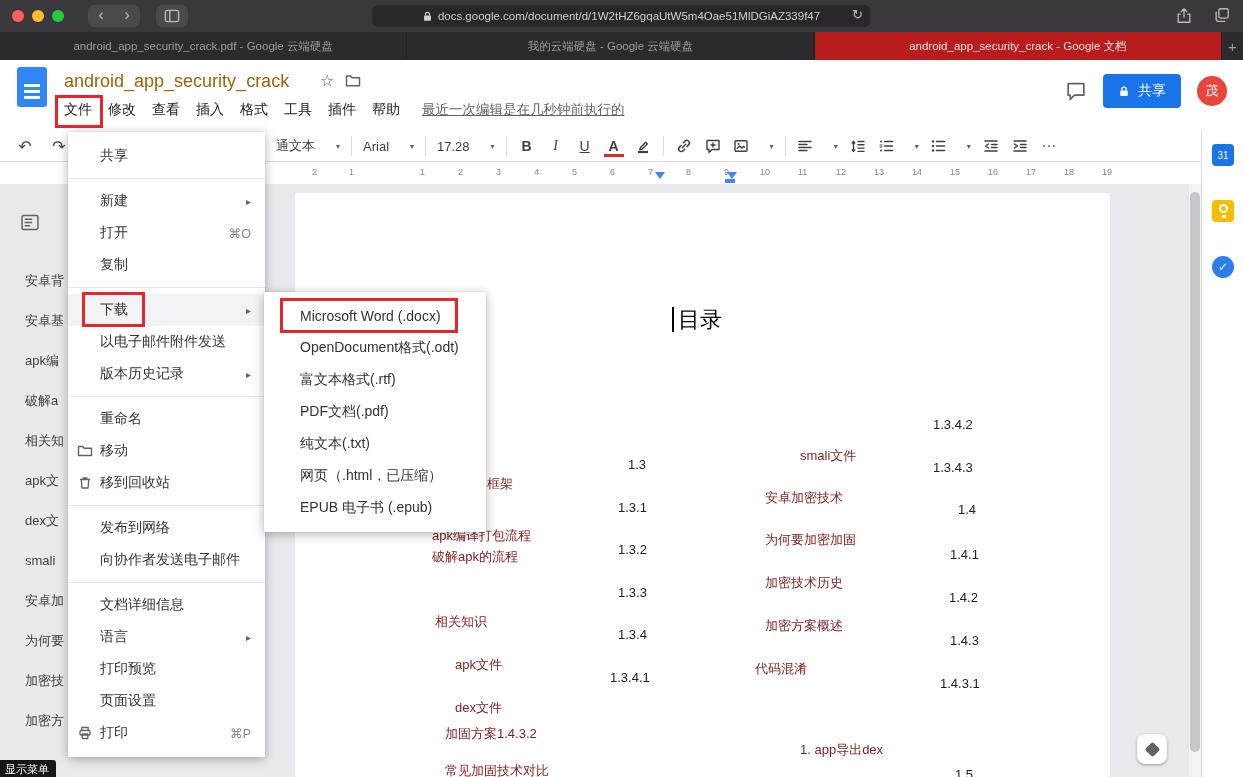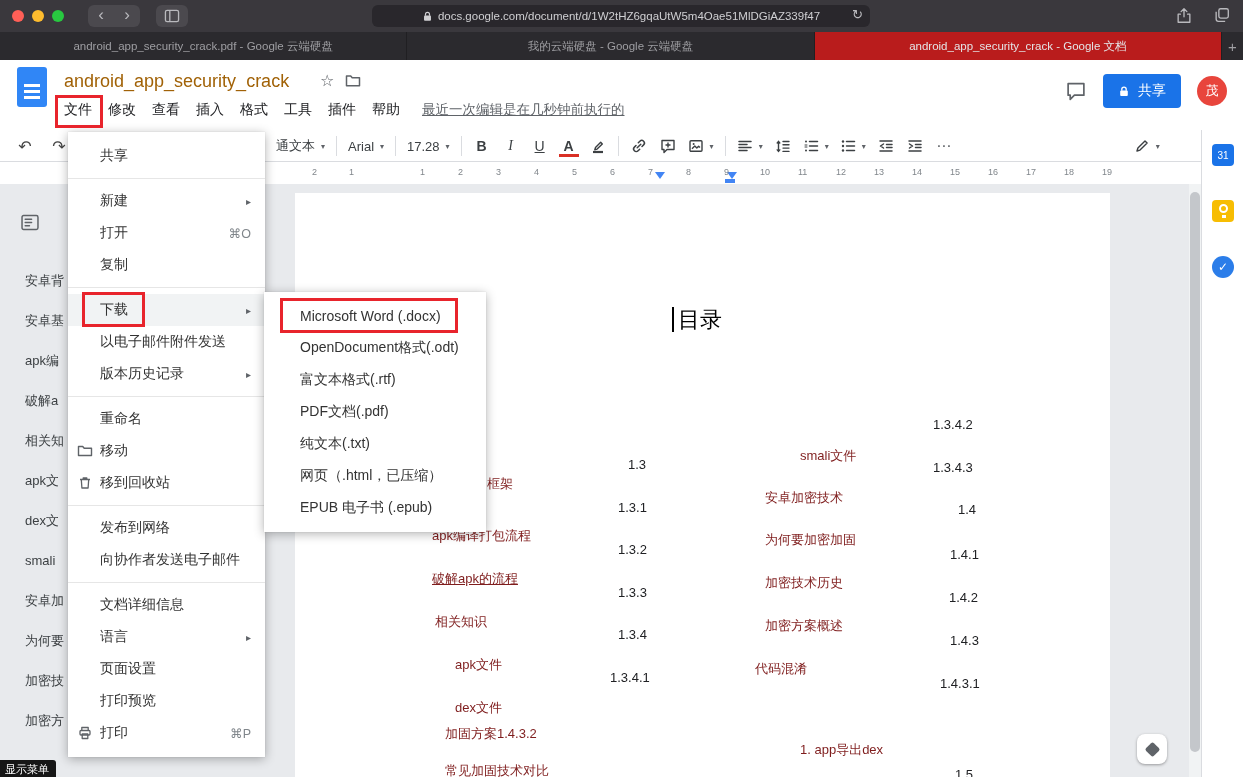--- a/index.html
+++ b/index.html
@@ -40,21 +40,21 @@
   .status { margin-left:14px; color:#5f6368; font-size:13.5px; text-decoration:underline; white-space:nowrap; }
   .hdr-right { position:absolute; right:16px; top:14px; display:flex; align-items:center; gap:16px; }
   .cmt { color:#5f6368; }
   .share-btn { height:34px; background:#1a73e8; border-radius:4px; color:#fff; font-size:14px; display:flex; align-items:center; gap:8px; padding:0 15px; }
   .avatar { width:30px; height:30px; border-radius:50%; background:#e8453c; color:#fff; font-size:13px; display:flex; align-items:center; justify-content:center; }
 
   
   .toolbar { position:absolute; left:0; top:130px; width:100%; height:32px; background:#fff; border-bottom:1px solid #dadce0; }
   .tb-left { position:absolute; left:16px; top:0; height:32px; display:flex; align-items:center; gap:16px; color:#444; font-size:16px; }
   .tb-main { position:absolute; left:276px; top:0; height:32px; display:flex; align-items:center; gap:11px; color:#3c4043; font-size:13px; }
-  .tb-dd { display:flex; align-items:center; gap:6px; white-space:nowrap; }
+  .tb-dd { display:flex; align-items:center; gap:21px; white-space:nowrap; }
   .crt { font-size:8px; color:#5f6368; font-style:normal; }
   .tb-sep { width:1px; height:20px; background:#dadce0; }
   .tb-btn { display:flex; align-items:center; justify-content:center; min-width:18px; }
   .b-bold { font-weight:bold; font-size:14px; }
   .b-italic { font-style:italic; font-family:"Liberation Serif","DejaVu Serif",serif; font-size:14px; }
   .b-under { text-decoration:underline; font-size:14px; }
   .a-color { position:relative; font-size:14px; font-weight:bold; }
   .a-color::after { content:""; position:absolute; left:-1px; right:-1px; bottom:-3px; height:3px; background:#d93025; }
   .tb-more { font-size:15px; color:#5f6368; }
   .pen-group { margin-left:170px; }
@@ -380,21 +380,21 @@
         <span class="toc-entry num" style="left: 333px; top: 264px;">1.3</span>
         <span class="toc-entry num" style="left: 638px; top: 267px;">1.3.4.3</span>
         <span class="toc-entry link" style="left: 192px; top: 282px;">框架</span>
         <span class="toc-entry link" style="left: 470px; top: 296px;">安卓加密技术</span>
         <span class="toc-entry num" style="left: 323px; top: 307px;">1.3.1</span>
         <span class="toc-entry num" style="left: 663px; top: 309px;">1.4</span>
         <span class="toc-entry link" style="left: 137px; top: 334px;">apk编译打包流程</span>
         <span class="toc-entry link" style="left: 470px; top: 338px;">为何要加密加固</span>
         <span class="toc-entry num" style="left: 323px; top: 349px;">1.3.2</span>
         <span class="toc-entry num" style="left: 655px; top: 354px;">1.4.1</span>
-        <span class="toc-entry link" style="left: 137px; top: 377px; text-decoration: underline;">破解apk的流程</span>
+        <span class="toc-entry link" style="left: 137px; top: 355px;">破解apk的流程</span>
         <span class="toc-entry link" style="left: 470px; top: 381px;">加密技术历史</span>
         <span class="toc-entry num" style="left: 323px; top: 392px;">1.3.3</span>
         <span class="toc-entry num" style="left: 654px; top: 397px;">1.4.2</span>
         <span class="toc-entry link" style="left: 140px; top: 420px;">相关知识</span>
         <span class="toc-entry link" style="left: 470px; top: 424px;">加密方案概述</span>
         <span class="toc-entry num" style="left: 323px; top: 434px;">1.3.4</span>
         <span class="toc-entry num" style="left: 655px; top: 440px;">1.4.3</span>
         <span class="toc-entry link" style="left: 160px; top: 463px;">apk文件</span>
         <span class="toc-entry link" style="left: 460px; top: 467px;">代码混淆</span>
         <span class="toc-entry num" style="left: 315px; top: 477px;">1.3.4.1</span>
@@ -480,24 +480,24 @@
       </div>
     <div class="msep"></div>
     <div class="mi">
         <span>文档详细信息</span>
       </div>
     <div class="mi">
         <span>语言</span>
         <span class="mi-arrow">▸</span>
       </div>
     <div class="mi">
+        <span>打印预览</span>
+      </div>
+    <div class="mi">
         <span>页面设置</span>
-      </div>
-    <div class="mi">
-        <span>打印预览</span>
       </div>
     <div class="mi">
       <span class="mi-icon">
           <svg width="16" height="16" viewBox="0 0 16 16" fill="none" stroke="currentColor" stroke-width="1.3" stroke-linejoin="round">
             <rect x="3" y="5.5" width="10" height="4.5" rx="1"></rect>
             <path d="M4.8 5.5V2.5h6.4v3M5.2 9h5.6v4.5H5.2z"></path>
           </svg>
         </span>
       <span>打印</span>
       <span class="mi-shortcut">⌘P</span>

